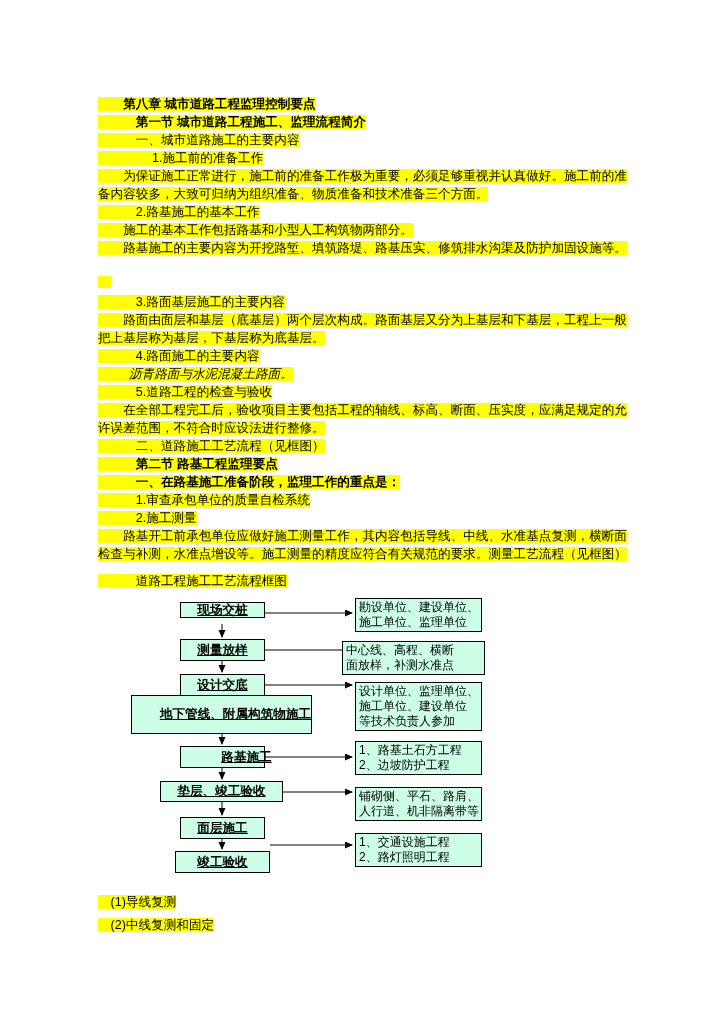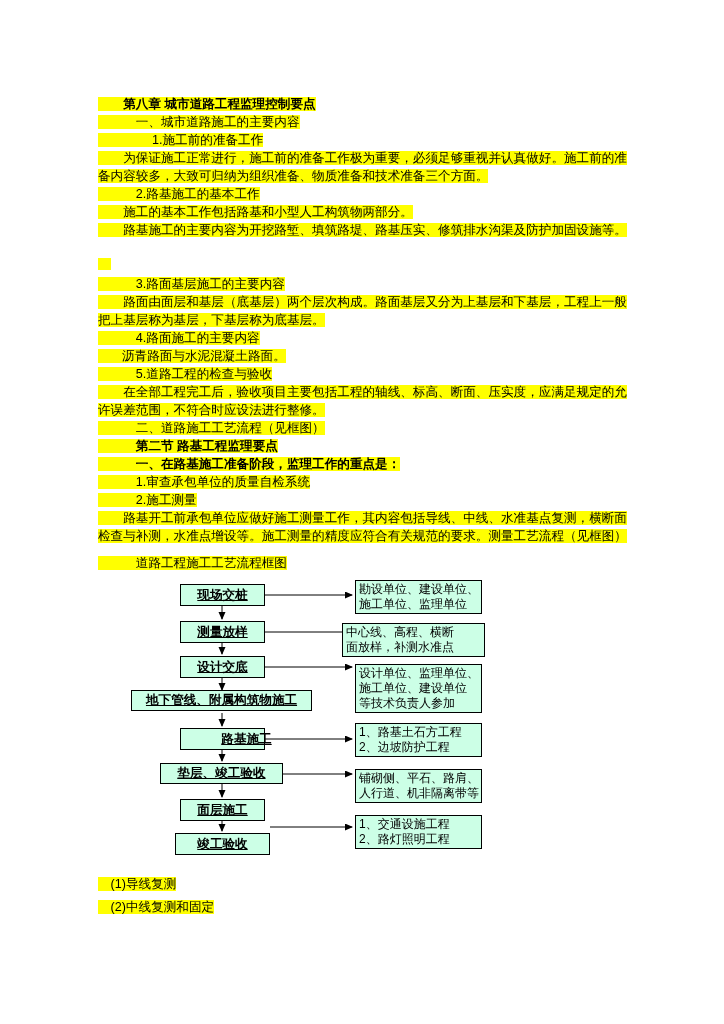--- a/index.html
+++ b/index.html
@@ -45,32 +45,33 @@
   .footer-paras { margin-top: 4px; }
   .footer-paras .para { margin-bottom: 5px; }
 </style>
 </head>
 <body>
 
 <div class="page">
   <div class="content">
     <div>
         <div class="para bold"><span class="hl" style="padding-left: 25.2px;">第八章 城市道路工程监理控制要点</span></div>
+        <div class="para bold"><span class="hl" style="padding-left: 37.8px;">第一节 城市道路工程施工、监理流程简介</span></div>
         <div class="para"><span class="hl" style="padding-left: 37.8px;">一、城市道路施工的主要内容</span></div>
         <div class="para"><span class="hl" style="padding-left: 54px;">1.施工前的准备工作</span></div>
         <div class="para"><span class="hl" style="padding-left: 25.2px;">为保证施工正常进行，施工前的准备工作极为重要，必须足够重视并认真做好。施工前的准备内容较多，大致可归纳为组织准备、物质准备和技术准备三个方面。</span></div>
         <div class="para"><span class="hl" style="padding-left: 37.8px;">2.路基施工的基本工作</span></div>
         <div class="para"><span class="hl" style="padding-left: 25.2px;">施工的基本工作包括路基和小型人工构筑物两部分。</span></div>
         <div class="para"><span class="hl" style="padding-left: 25.2px;">路基施工的主要内容为开挖路堑、填筑路堤、路基压实、修筑排水沟渠及防护加固设施等。</span></div>
         <div class="para"><span class="blank"></span></div>
         <div class="para"><span class="hl blank"></span></div>
         <div class="para"><span class="hl" style="padding-left: 37.8px;">3.路面基层施工的主要内容</span></div>
         <div class="para"><span class="hl" style="padding-left: 25.2px;">路面由面层和基层（底基层）两个层次构成。路面基层又分为上基层和下基层，工程上一般把上基层称为基层，下基层称为底基层。</span></div>
         <div class="para"><span class="hl" style="padding-left: 37.8px;">4.路面施工的主要内容</span></div>
-        <div class="para"><span class="hl" style="padding-left: 24px;">沥青路面与水泥混凝土路面。</span></div>
+        <div class="para"><span class="hl" style="padding-left: 31px; font-style: italic;">沥青路面与水泥混凝土路面。</span></div>
         <div class="para"><span class="hl" style="padding-left: 37.8px;">5.道路工程的检查与验收</span></div>
         <div class="para"><span class="hl" style="padding-left: 25.2px;">在全部工程完工后，验收项目主要包括工程的轴线、标高、断面、压实度，应满足规定的允许误差范围，不符合时应设法进行整修。</span></div>
         <div class="para"><span class="hl" style="padding-left: 37.8px;">二、道路施工工艺流程（见框图）</span></div>
         <div class="para bold"><span class="hl" style="padding-left: 37.8px;">第二节 路基工程监理要点</span></div>
         <div class="para bold"><span class="hl" style="padding-left: 37.8px;">一、在路基施工准备阶段，监理工作的重点是：</span></div>
         <div class="para"><span class="hl" style="padding-left: 37.8px;">1.审查承包单位的质量自检系统</span></div>
         <div class="para"><span class="hl" style="padding-left: 37.8px;">2.施工测量</span></div>
         <div class="para"><span class="hl" style="padding-left: 25.2px;">路基开工前承包单位应做好施工测量工作，其内容包括导线、中线、水准基点复测，横断面检查与补测，水准点增设等。施工测量的精度应符合有关规范的要求。测量工艺流程（见框图）</span></div>
         <div class="para gap"><span class="hl" style="padding-left: 37.8px;">道路工程施工工艺流程框图</span></div>
       </div>
@@ -88,30 +89,30 @@
           <line x1="124" y1="171" x2="124" y2="182" stroke="#000000" stroke-width="1" marker-end="url(#arw)"></line>
           <line x1="124" y1="205" x2="124" y2="218" stroke="#000000" stroke-width="1" marker-end="url(#arw)"></line>
           <line x1="124" y1="242" x2="124" y2="252" stroke="#000000" stroke-width="1" marker-end="url(#arw)"></line>
           <line x1="167" y1="16" x2="254" y2="16" stroke="#000000" stroke-width="1" marker-end="url(#arw)"></line>
           <line x1="167" y1="53" x2="254" y2="53" stroke="#000000" stroke-width="1" marker-end="url(#arw)"></line>
           <line x1="167" y1="88" x2="254" y2="88" stroke="#000000" stroke-width="1" marker-end="url(#arw)"></line>
           <line x1="167" y1="160" x2="254" y2="160" stroke="#000000" stroke-width="1" marker-end="url(#arw)"></line>
           <line x1="185" y1="195" x2="254" y2="195" stroke="#000000" stroke-width="1" marker-end="url(#arw)"></line>
           <line x1="172" y1="248" x2="254" y2="248" stroke="#000000" stroke-width="1" marker-end="url(#arw)"></line>
         </svg>
-        <div class="flow-box" style="left: 82px; top: 5px; width: 85px; height: 22px;">
+        <div class="flow-box" style="left: 82px; top: 5px; width: 85px; height: 16px;">
           <span class="flow-label">现场交桩</span>
         </div>
         <div class="flow-box" style="left: 82px; top: 42px; width: 85px; height: 22px;">
           <span class="flow-label">测量放样</span>
         </div>
         <div class="flow-box" style="left: 82px; top: 77px; width: 85px; height: 22px;">
           <span class="flow-label">设计交底</span>
         </div>
-        <div class="flow-box" style="left: 33px; top: 111px; width: 181px; height: 21px;">
+        <div class="flow-box" style="left: 33px; top: 98px; width: 181px; height: 39px; justify-content: flex-end;">
           <span class="flow-label">地下管线、附属构筑物施工</span>
         </div>
         <div class="flow-box" style="left: 82px; top: 149px; width: 85px; height: 22px; padding-left: 48px;">
           <span class="flow-label">路基施工</span>
         </div>
         <div class="flow-box" style="left: 62px; top: 184px; width: 123px; height: 21px;">
           <span class="flow-label">垫层、竣工验收</span>
         </div>
         <div class="flow-box" style="left: 82px; top: 220px; width: 85px; height: 22px;">
           <span class="flow-label">面层施工</span>

